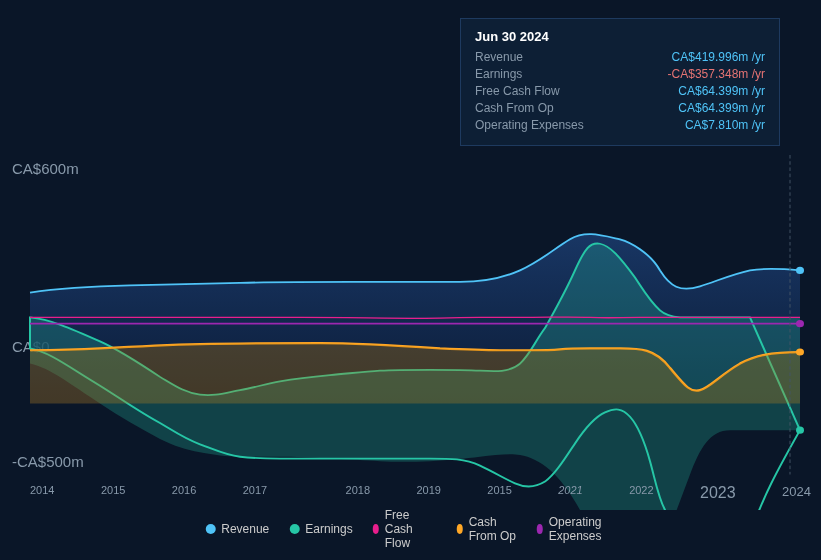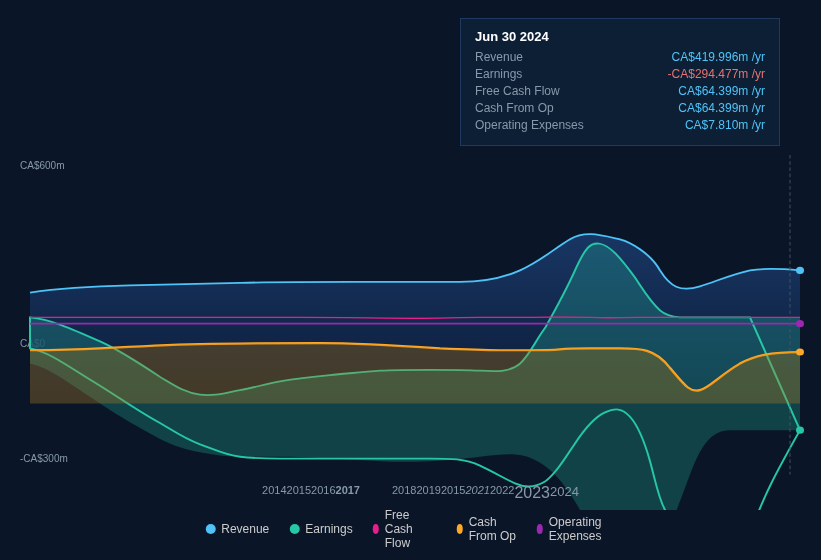--- a/index.html
+++ b/index.html
@@ -36,23 +36,23 @@
       font-size: 12px;
       color: #8899aa;
       margin-bottom: 3px;
       gap: 20px;
     }
     .tooltip-row .val { color: #4fc3f7; white-space: nowrap; }
     .tooltip-row .val.neg { color: #e57373; }
     .profit-margin { color: #ff9800; }
     .y-label {
       position: absolute;
-      font-size: 10px;
+      font-size: 15px;
       color: #8899aa;
-      left: 20px;
+      left: 12px;
     }
     .y-label.top { top: 0; }
     .y-label.neg { top: 295px; }
     .x-label {
       font-size: 11px;
       color: #8899aa;
     }
 
     
     .legend {
@@ -89,39 +89,39 @@
 <body>
 
 <div class="tooltip-box">
   <div class="tooltip-date">Jun 30 2024</div>
   <div class="tooltip-row">
     <span>Revenue</span>
     <span class="val">CA$419.996m /yr</span>
   </div>
   <div class="tooltip-row">
     <span>Earnings</span>
-    <span class="val neg">-CA$294.477m /yr</span>
+    <span class="val neg">-CA$357.348m /yr</span>
   </div>
   <div class="tooltip-row">
     <span>Free Cash Flow</span>
     <span class="val">CA$64.399m /yr</span>
   </div>
   <div class="tooltip-row">
     <span>Cash From Op</span>
     <span class="val">CA$64.399m /yr</span>
   </div>
   <div class="tooltip-row">
     <span>Operating Expenses</span>
     <span class="val">CA$7.810m /yr</span>
   </div>
 </div>
 
 <div class="y-label top" style="top:160px;">CA$600m</div>
 <div class="y-label" style="top:338px;">CA$0</div>
-<div class="y-label neg" style="top:453px;">-CA$300m</div>
+<div class="y-label neg" style="top:453px;">-CA$500m</div>
 
 <svg class="chart" viewBox="0 0 821 400" preserveAspectRatio="none" style="position:absolute;top:155px;left:0;width:821px;height:355px;">
   <defs>
     <linearGradient id="revGrad" x1="0" y1="0" x2="0" y2="1">
       <stop offset="0%" stop-color="#1a3a6b" stop-opacity="0.9"></stop>
       <stop offset="100%" stop-color="#0d2040" stop-opacity="0.7"></stop>
     </linearGradient>
     <linearGradient id="earnGrad" x1="0" y1="0" x2="0" y2="1">
       <stop offset="0%" stop-color="#26c6a6" stop-opacity="0.5"></stop>
       <stop offset="100%" stop-color="#1a5e40" stop-opacity="0.3"></stop>
@@ -152,25 +152,25 @@
 
   <circle cx="800" cy="310" r="4" fill="#26c6a6"></circle>
 
   <circle cx="800" cy="222" r="4" fill="#ffa726"></circle>
 
   <circle cx="800" cy="190" r="4" fill="#9c27b0"></circle>
 
   <line x1="790" y1="0" x2="790" y2="360" stroke="#445566" stroke-width="1" stroke-dasharray="4,3"></line>
 </svg>
 
-<div style="position:absolute;bottom:58px;left:30px;right:10px;display:flex;justify-content:center;">
+<div style="position:absolute;bottom:58px;left:30px;right:10px;display:flex;justify-content:space-between;">
   <span class="x-label" style="font-size:11px;color:#8899aa;">2014</span>
   <span class="x-label" style="font-size:11px;color:#8899aa;">2015</span>
   <span class="x-label" style="font-size:11px;color:#8899aa;">2016</span>
-  <span class="x-label" style="font-size:11px;color:#8899aa;font-weight:bold;">2017</span>
+  <span class="x-label" style="font-size:11px;color:#8899aa;">2017</span>
   <span class="x-label" style="font-size:11px;color:#8899aa;margin-left:32px;">2018</span>
   <span class="x-label" style="font-size:11px;color:#8899aa;">2019</span>
   <span class="x-label" style="font-size:11px;color:#8899aa;">2015</span>
   <span class="x-label" style="font-size:11px;color:#8899aa;font-style:italic;">2021</span>
   <span class="x-label" style="font-size:11px;color:#8899aa;">2022</span>
   <span class="x-label" style="font-size:16px;color:#8899aa;">2023</span>
   <span class="x-label" style="font-size:13px;color:#8899aa;">2024</span>
 </div>
 
 <div class="legend">

